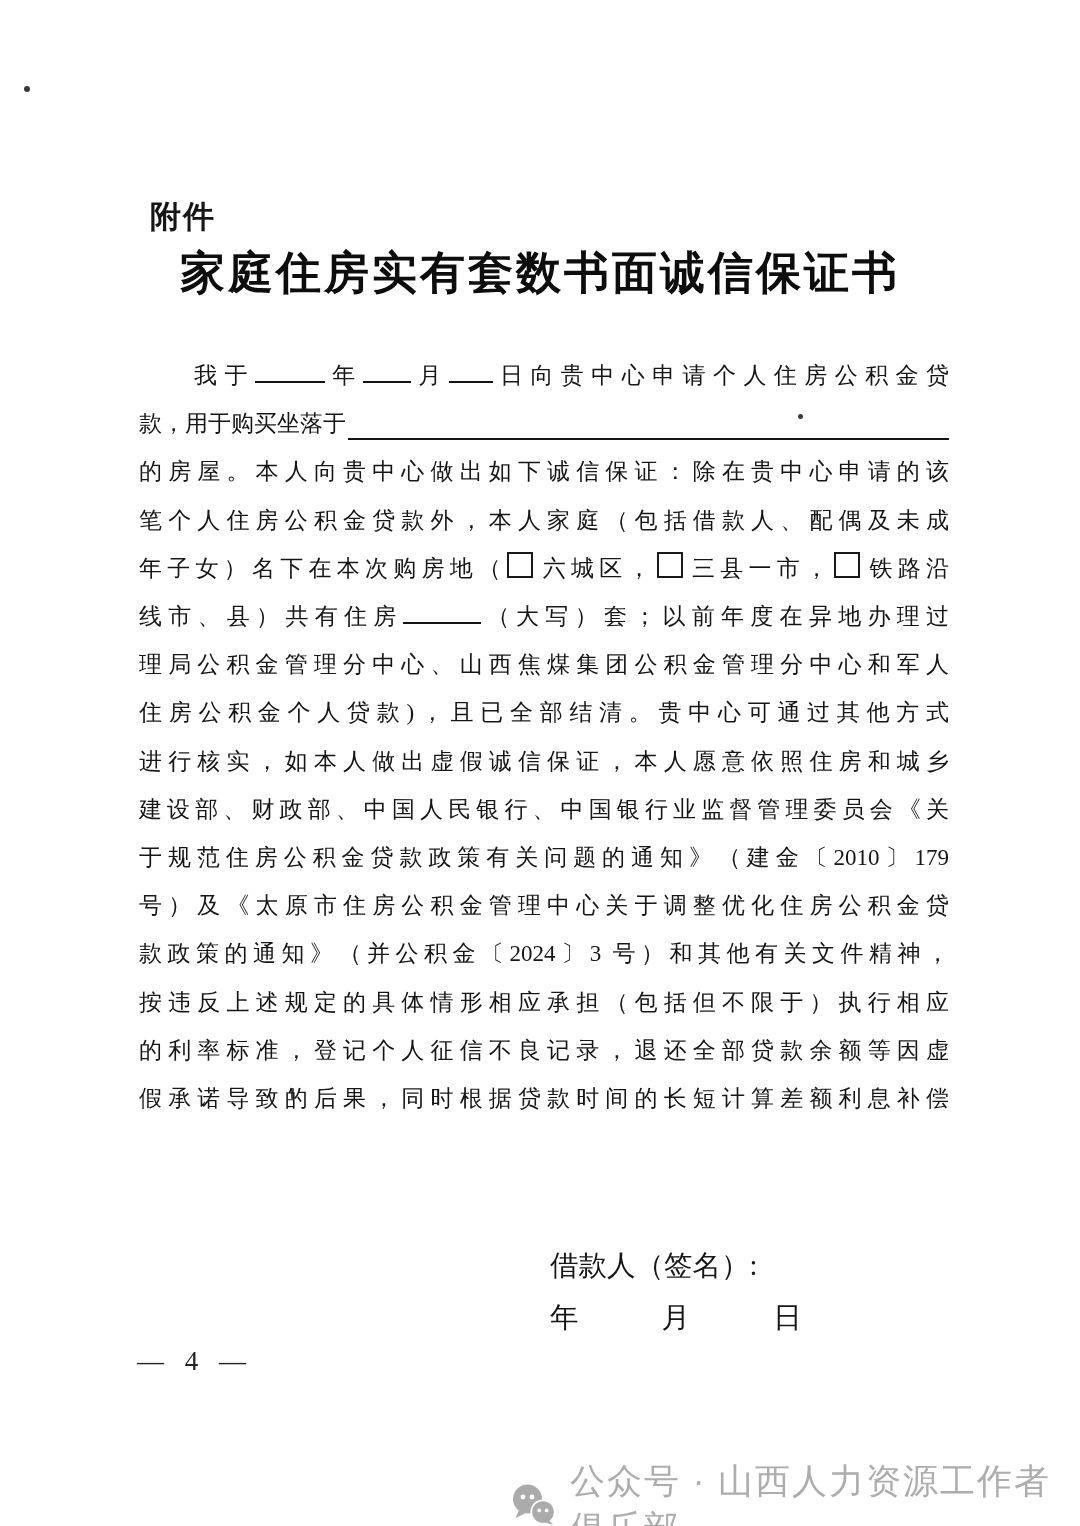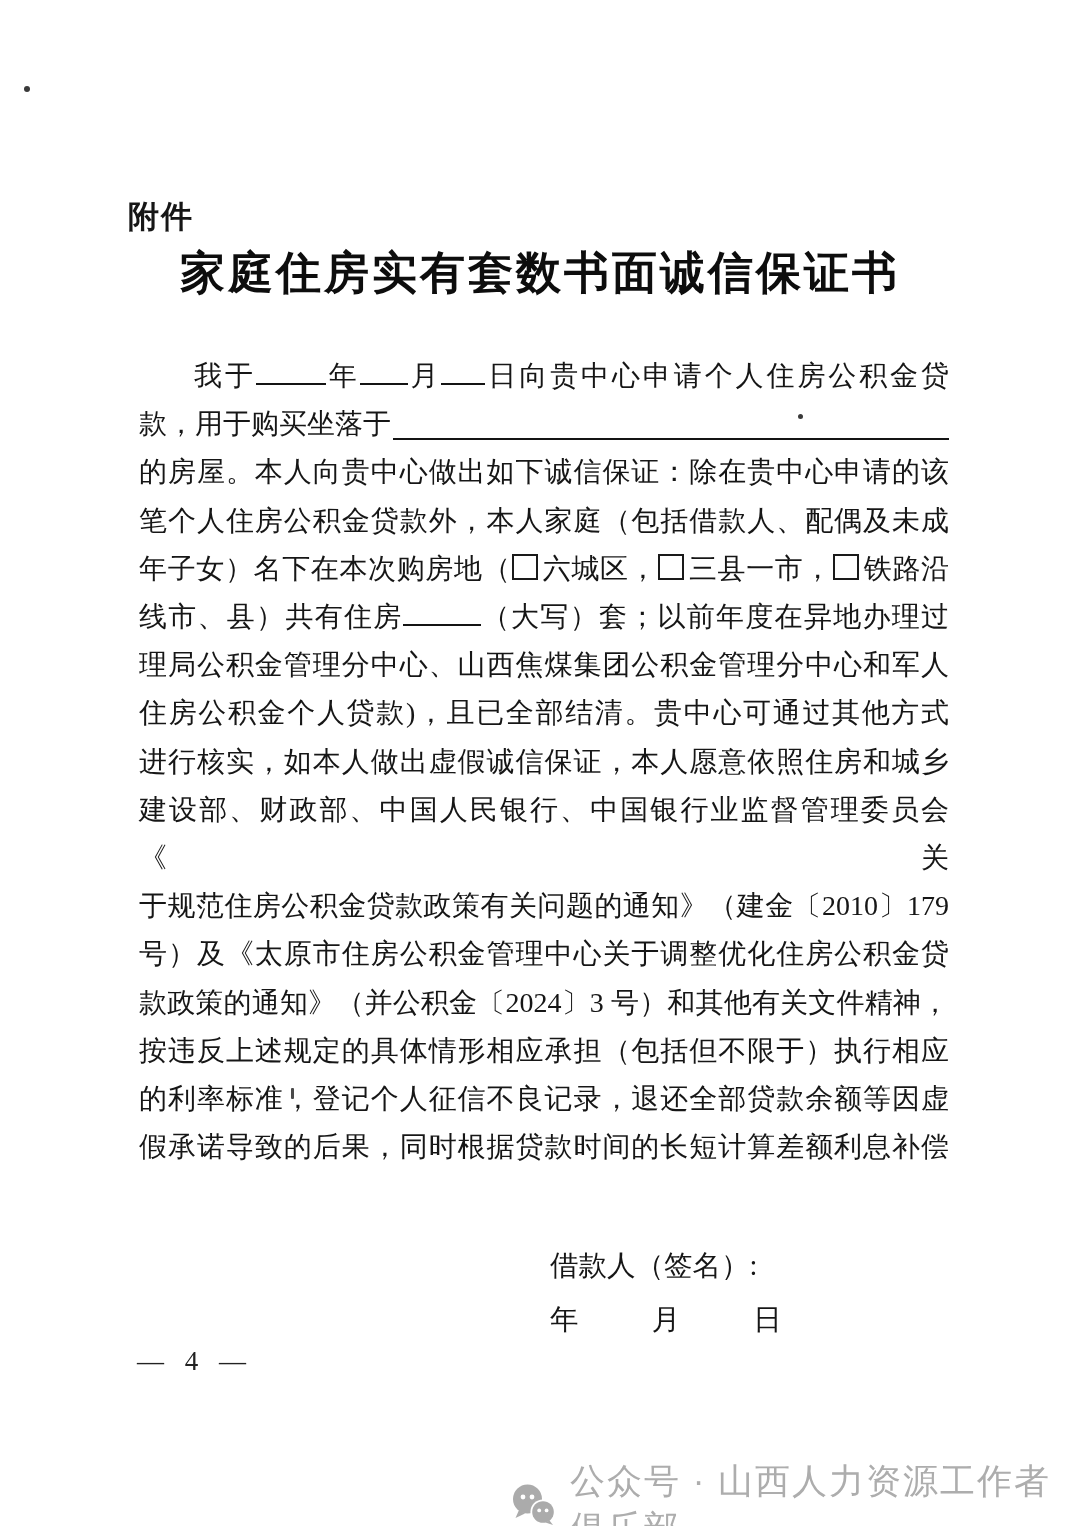--- a/index.html
+++ b/index.html
@@ -6,48 +6,48 @@
   body { width:1080px; height:1526px; background:#ffffff; position:relative;
          font-family:"Liberation Serif", serif; color:#161616; overflow:hidden; }
 
   .page { position:absolute; inset:0; }
 
   .speck { position:absolute; background:#3a3a3a; border-radius:50%; }
   #speck-a { left:24px; top:86px;  width:6px; height:6px; }
   #speck-b { left:798px; top:414px; width:5px; height:5px; }
   #speck-c { left:291px; top:1088px; width:3px; height:11px; border-radius:1px; background:#4a4a4a; }
 
-  .attachment { position:absolute; left:128px; top:196px;
+  .attachment { position:absolute; left:150px; top:196px;
                 font-family:Liberation Sans, sans-serif;
                 font-size:31px; font-weight:600; letter-spacing:2px; }
 
   .doc-title { position:absolute; left:0; top:243px; width:1080px; margin:0;
                text-align:center; font-family:"Liberation Sans", sans-serif;
                font-size:45px; font-weight:800; letter-spacing:3px; color:#0d0d0d; }
 
   .body-text { position:absolute; left:139px; top:352px; width:810px;
-               font-size:28px; line-height:48.2px; }
+               font-size:23px; line-height:48.2px; }
 
   .line { white-space:nowrap; }
   .line.justify { white-space:normal; text-align:justify; text-align-last:justify; }
   .line.indent { text-indent:55px; }
   .line.fill-row { display:flex; white-space:nowrap; }
 
   .blank { display:inline-block; border-bottom:2.5px solid #141414;
            height:1em; vertical-align:baseline; }
   .fill-line { flex:1 1 auto; align-self:flex-end; height:0;
                border-bottom:2.5px solid #141414; margin-bottom:8px; margin-left:2px; }
 
   .checkbox { display:inline-block; width:22px; height:22px;
               border:2.5px solid #1a1a1a; vertical-align:-2px;
               margin:0 4px 0 1px; background:#fff; }
 
   .signature { position:absolute; left:550px; top:1240px;
                font-size:28.5px; line-height:52px; }
-  .signature .date-row { margin-top:2px; }
+  .signature .date-row { margin-top:2px;font-family:Liberation Mono, monospace; }
   .signature .date-part { display:inline-block; }
   .signature .date-part + .date-part { margin-left:66px; }
 
   .page-number { position:absolute; left:137px; top:1346px;
                  font-size:27px; letter-spacing:1px; word-spacing:12px; color:#222; }
 
   .footer { position:absolute; left:511px; top:1458px; display:flex;
             align-items:center; gap:13px;
             font-family:"Liberation Sans", sans-serif; }
   .footer .wm-text { font-size:35px; color:#adadad; letter-spacing:2px; }

